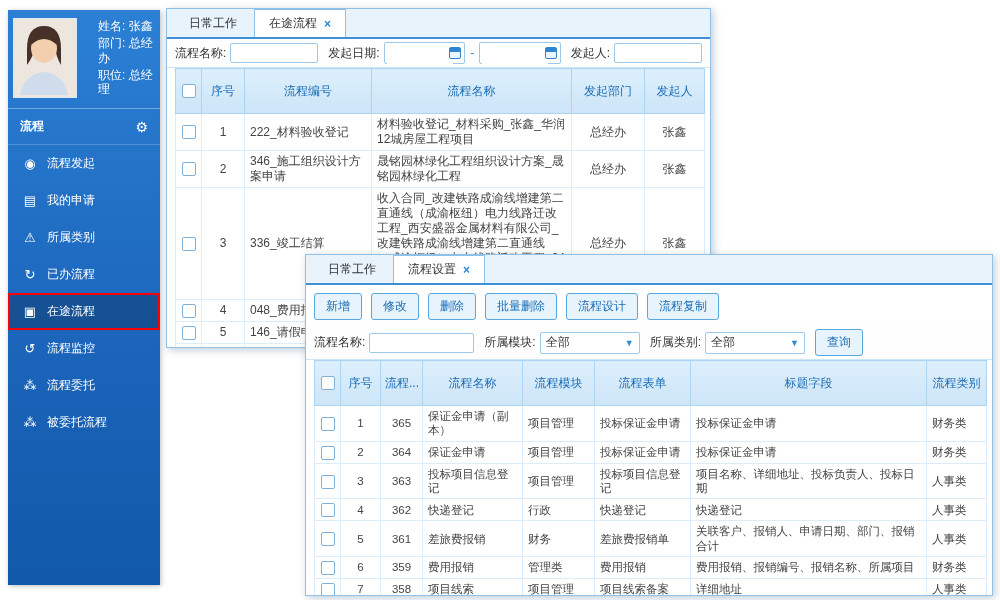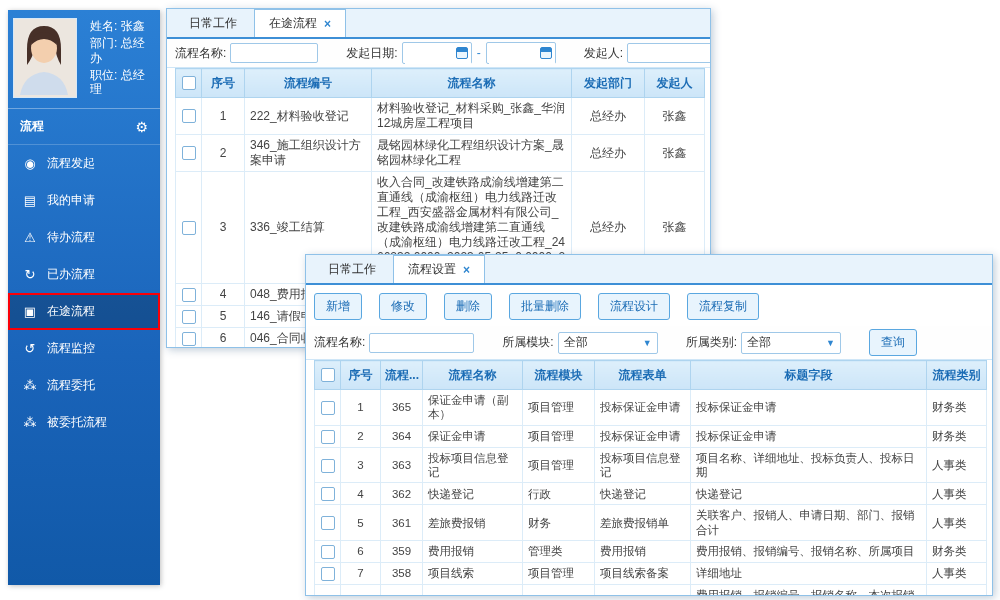--- a/index.html
+++ b/index.html
@@ -3,21 +3,21 @@
 <meta charset="utf-8">
 <style>
   html,body{margin:0;padding:0;background:#fff;}
   .canvas{position:relative;width:1000px;height:600px;background:#fff;overflow:hidden;
           font-family:"Liberation Sans","DejaVu Sans",sans-serif;font-size:12px;color:#333;}
 
   
   .sidebar{position:absolute;left:8px;top:10px;width:152px;height:575px;
            background:linear-gradient(180deg,#2b80d5 0%,#1a64ba 60%,#1159a8 100%);
            color:#fff;box-shadow:1px 1px 5px rgba(0,0,0,.25);overflow:hidden;}
-  .profile{display:flex;gap:13px;padding:8px 5px 10px 5px;}
+  .profile{display:flex;gap:21px;padding:8px 5px 10px 5px;}
   .photo{width:62px;height:78px;flex:none;background:#ece6df;border:1px solid #d8e8f6;}
   .profile-info{display:flex;flex-direction:column;justify-content:space-around;font-size:12px;line-height:1.2;}
   .menu-header{display:flex;justify-content:space-between;align-items:center;padding:9px 12px;
                font-weight:bold;border-top:1px solid rgba(255,255,255,.35);border-bottom:1px solid rgba(255,255,255,.2);}
   .menu-header .gear{font-weight:normal;font-size:14px;cursor:pointer;}
   .menu-item{display:flex;align-items:center;gap:9px;height:37px;padding:0 14px;cursor:pointer;box-sizing:border-box;}
   .menu-item .mi-icon{width:16px;text-align:center;font-size:13px;flex:none;}
   .menu-item.active{background:rgba(0,0,0,.22);border:2px solid #fb0007;padding:0 12px;}
 
   
@@ -25,37 +25,37 @@
   .win-back{left:166px;top:8px;width:545px;height:340px;z-index:1;}
   .win-front{left:305px;top:254px;width:688px;height:342px;z-index:2;}
 
   .tabbar{display:flex;align-items:stretch;height:28px;background:#e8f3fc;border-bottom:2px solid #3d8fd6;padding-left:8px;gap:3px;}
   .tab{display:flex;align-items:center;gap:7px;padding:0 14px;color:#333;cursor:pointer;}
   .tab.active{background:#fff;border:1px solid #8fc1e8;border-bottom:none;}
   .tab-close{color:#2f86d0;font-weight:bold;font-size:12px;cursor:pointer;}
 
   .filterbar{display:flex;align-items:center;padding:3px 8px;border-bottom:1px solid #cfe6f7;background:#fefefe;white-space:nowrap;}
   .filterbar .lbl{margin-right:4px;color:#333;}
-  .gap{margin-left:28px;}
+  .gap{margin-left:10px;}
   .txt-input{height:20px;border:1px solid #9fc8e8;border-radius:2px;background:#fff;box-sizing:border-box;padding:0 4px;font:inherit;}
   .w88{width:88px;} .w105{width:105px;}
   .datebox{position:relative;display:inline-block;width:84px;height:22px;border:1px solid #9fc8e8;border-radius:2px;background:#fff;box-sizing:border-box;}
   .datebox input{border:none;width:62px;height:18px;margin:1px 0 0 2px;font:inherit;}
   .cal-icon{position:absolute;right:3px;top:4px;width:12px;height:12px;border:1px solid #2f86d0;border-radius:2px;
             background:linear-gradient(#2f86d0 4px,#eaf5fd 4px);box-sizing:border-box;cursor:pointer;}
   .dash{color:#2f86d0;margin:0 5px;}
   .selectbox{display:inline-flex;align-items:center;justify-content:space-between;width:100px;height:22px;
              border:1px solid #9fc8e8;border-radius:2px;background:#fff;box-sizing:border-box;padding:0 5px;cursor:pointer;}
   .caret{color:#2f86d0;font-size:9px;}
 
-  .toolbar{display:flex;gap:17px;padding:8px 8px 6px 8px;}
+  .toolbar{display:flex;gap:9px;padding:8px 8px 6px 8px;}
   .btn{background:#e8f4fd;border:1px solid #5aa7e0;color:#1b6cb5;border-radius:3px;padding:4px 11px;font:inherit;font-size:12px;cursor:pointer;}
 
   table{border-collapse:collapse;table-layout:fixed;margin:0 8px;width:calc(100% - 16px);}
-  th{background:linear-gradient(#ddeffb,#cce5f8);color:#1b6cb5;font-weight:bold;border:1px solid #aed4ef;height:24px;padding:2px 4px;overflow:hidden;white-space:nowrap;}
+  th{background:linear-gradient(#ddeffb,#cce5f8);color:#1b6cb5;font-weight:normal;border:1px solid #aed4ef;height:24px;padding:10px 4px;overflow:hidden;white-space:nowrap;}
   td{border:1px solid #dcecf8;padding:3px 5px;color:#444;vertical-align:middle;line-height:1.25;word-break:break-all;overflow:hidden;}
   td.c,th{text-align:center;} td.l{text-align:left;}
   .win-front td{font-size:11.5px;padding:3px 5px;}
   .cb{display:inline-block;width:12px;height:12px;border:1px solid #7fb2da;background:#fff;border-radius:2px;vertical-align:middle;cursor:pointer;}
 </style>
 </head>
 <body>
 
 <div class="canvas">
 
@@ -84,21 +84,21 @@
         <div class="menu-item">
           <span class="mi-icon">◉</span>
           <span>流程发起</span>
         </div>
         <div class="menu-item">
           <span class="mi-icon">▤</span>
           <span>我的申请</span>
         </div>
         <div class="menu-item">
           <span class="mi-icon">⚠</span>
-          <span>待办流程</span>
+          <span>所属类别</span>
         </div>
         <div class="menu-item">
           <span class="mi-icon">↻</span>
           <span>已办流程</span>
         </div>
         <div class="menu-item active">
           <span class="mi-icon">▣</span>
           <span>在途流程</span>
         </div>
         <div class="menu-item">

